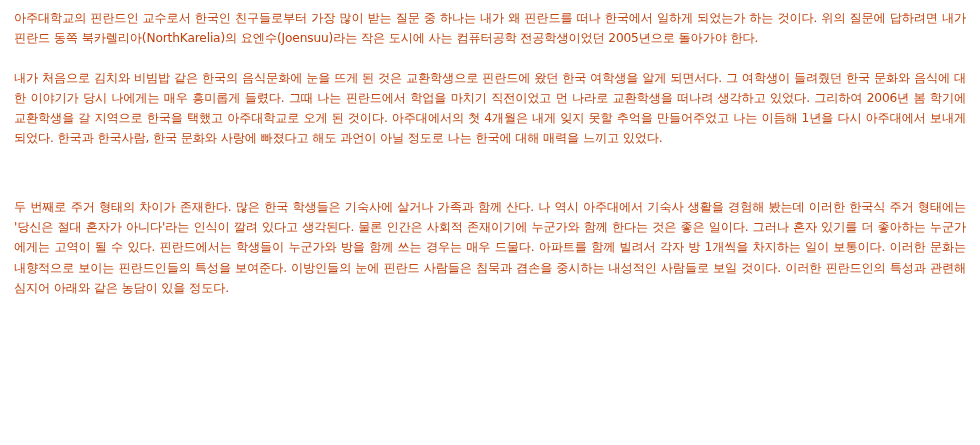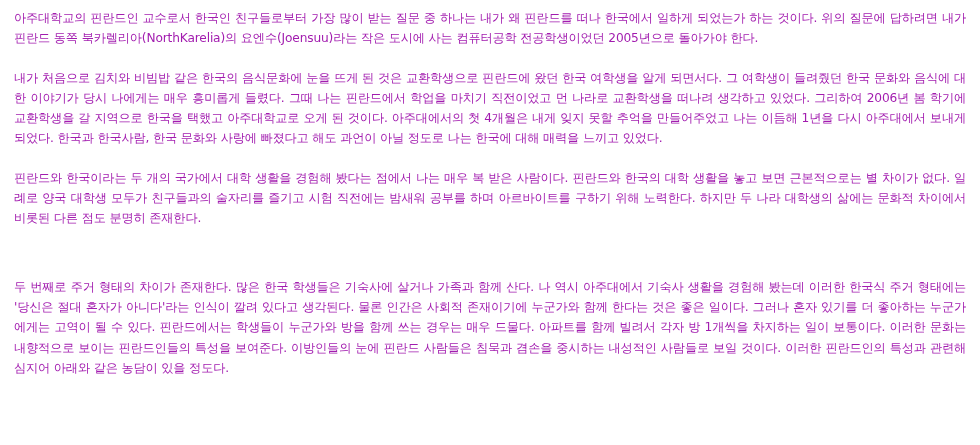--- a/index.html
+++ b/index.html
@@ -22,28 +22,27 @@
     background: #ffffff;
   }
   .para {
     font-size: 12.2px;
     line-height: 20.3px;
     text-align: justify;
     text-justify: inter-character;
     letter-spacing: -0.15px;
     word-break: break-all;
     margin: 0 0 19px 0;
-    color: #a21caf;
+    color: #c2410c;
   }
   .para:last-child {
     margin-bottom: 0;
     margin-top: 48px;
   }
 </style>
 </head>
 <body>
 
 <div class="page">
   <p class="para">아주대학교의 핀란드인 교수로서 한국인 친구들로부터 가장 많이 받는 질문 중 하나는 내가 왜 핀란드를 떠나 한국에서 일하게 되었는가 하는 것이다. 위의 질문에 답하려면 내가 핀란드 동쪽 북카렐리아(NorthKarelia)의 요엔수(Joensuu)라는 작은 도시에 사는 컴퓨터공학 전공학생이었던 2005년으로 돌아가야 한다.</p>
   <p class="para">내가 처음으로 김치와 비빔밥 같은 한국의 음식문화에 눈을 뜨게 된 것은 교환학생으로 핀란드에 왔던 한국 여학생을 알게 되면서다. 그 여학생이 들려줬던 한국 문화와 음식에 대한 이야기가 당시 나에게는 매우 흥미롭게 들렸다. 그때 나는 핀란드에서 학업을 마치기 직전이었고 먼 나라로 교환학생을 떠나려 생각하고 있었다. 그리하여 2006년 봄 학기에 교환학생을 갈 지역으로 한국을 택했고 아주대학교로 오게 된 것이다. 아주대에서의 첫 4개월은 내게 잊지 못할 추억을 만들어주었고 나는 이듬해 1년을 다시 아주대에서 보내게 되었다. 한국과 한국사람, 한국 문화와 사랑에 빠졌다고 해도 과언이 아닐 정도로 나는 한국에 대해 매력을 느끼고 있었다.</p>
-  <p class="para">핀란드와 한국이라는 두 개의 국가에서 대학 생활을 경험해 봤다는 점에서 나는 매우 복 받은 사람이다. 핀란드와 한국의 대학 생활을 놓고 보면 근본적으로는 별 차이가 없다. 일례로 양국 대학생 모두가 친구들과의 술자리를 즐기고 시험 직전에는 밤새워 공부를 하며 아르바이트를 구하기 위해 노력한다. 하지만 두 나라 대학생의 삶에는 문화적 차이에서 비롯된 다른 점도 분명히 존재한다.</p>
   <p class="para">두 번째로 주거 형태의 차이가 존재한다. 많은 한국 학생들은 기숙사에 살거나 가족과 함께 산다. 나 역시 아주대에서 기숙사 생활을 경험해 봤는데 이러한 한국식 주거 형태에는 '당신은 절대 혼자가 아니다'라는 인식이 깔려 있다고 생각된다. 물론 인간은 사회적 존재이기에 누군가와 함께 한다는 것은 좋은 일이다. 그러나 혼자 있기를 더 좋아하는 누군가에게는 고역이 될 수 있다. 핀란드에서는 학생들이 누군가와 방을 함께 쓰는 경우는 매우 드물다. 아파트를 함께 빌려서 각자 방 1개씩을 차지하는 일이 보통이다. 이러한 문화는 내향적으로 보이는 핀란드인들의 특성을 보여준다. 이방인들의 눈에 핀란드 사람들은 침묵과 겸손을 중시하는 내성적인 사람들로 보일 것이다. 이러한 핀란드인의 특성과 관련해 심지어 아래와 같은 농담이 있을 정도다.</p>
 </div>
 
 </body></html>

